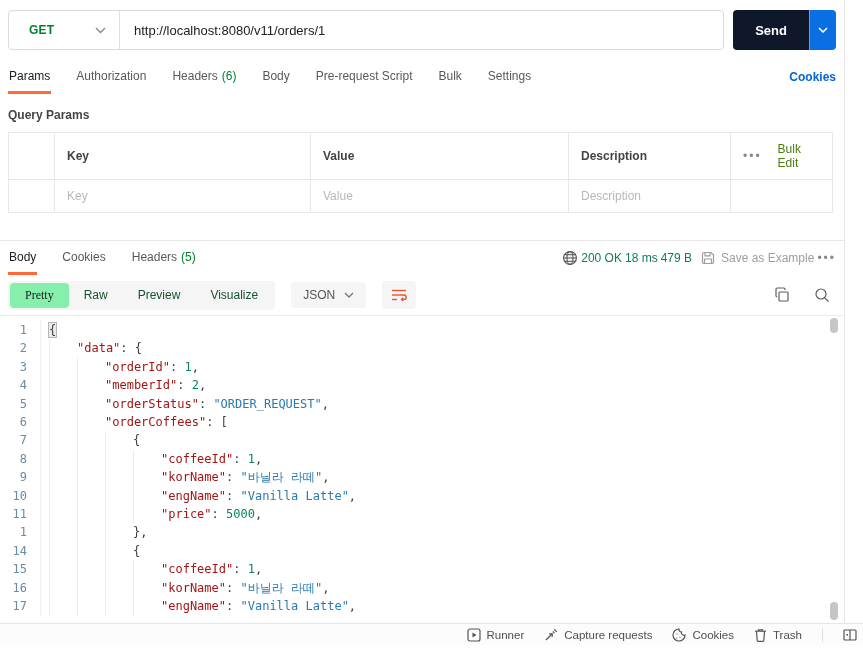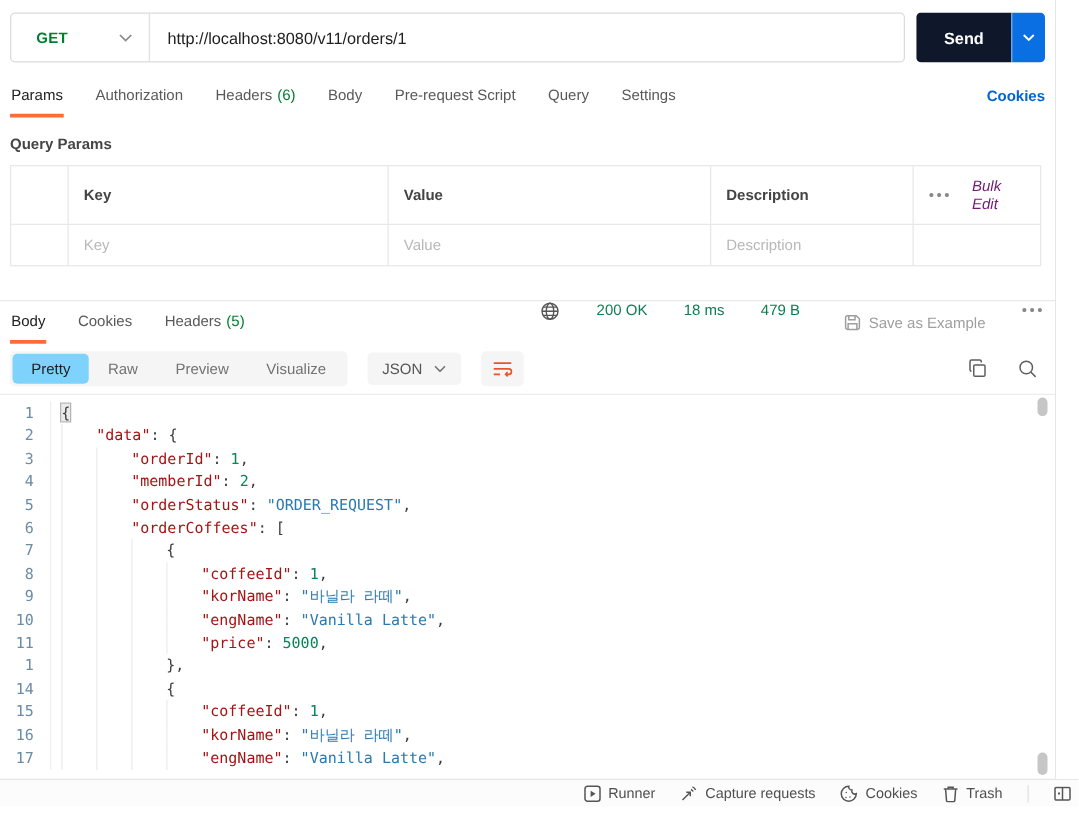--- a/index.html
+++ b/index.html
@@ -35,33 +35,33 @@
   .ptable { margin-left:8px; width:825px; border:1px solid #E8E8E8; font-size:12px; }
   .prow { display:grid; grid-template-columns:46px 256px 258px 162px 1fr; }
   .prow + .prow { border-top:1px solid #E8E8E8; }
   .pcell { padding:9px 12px; border-right:1px solid #E8E8E8; min-height:32px; display:flex; align-items:center; }
   .pcell:last-child { border-right:none; }
   .pcell.hdr { font-weight:bold; color:#444; }
   .pcell input { border:none; outline:none; width:100%; font-size:12px; font-family:"Liberation Sans",sans-serif; color:#212121; background:transparent; }
   .pcell input::placeholder { color:#B8B8B8; }
   .actions-cell { gap:16px; color:#666; }
   .dots { letter-spacing:2px; color:#888; font-size:12px; cursor:pointer; }
-  .bulk-edit { cursor:pointer; color:#701a75;font-style:italic; }
+  .bulk-edit { cursor:pointer; color:#4d7c0f; }
 
   
   .response { height:383px; display:flex; flex-direction:column; border-top:1px solid #E9E9E9; }
   .res-tabs { display:flex; align-items:stretch; height:34px; padding:0 8px; }
-  .res-meta { margin-left:auto; display:flex; gap:29px; font-size:12px; }
+  .res-meta { margin-left:auto; display:flex; align-items:center; gap:3px; font-size:12px; }
   .meta-green { color:#0F7C52; }
   .save-group { display:flex; align-items:center; gap:6px; color:#9E9E9E; margin-left:6px; cursor:pointer; }
 
   .view-bar { display:flex; align-items:center; height:30px; margin:5px 8px; }
   .seg { display:flex; background:#F5F5F5; border-radius:4px; padding:2px; }
-  .seg-item { font-size:12px; color:#737373; padding:5px 15px; border-radius:4px; cursor:pointer; }
-  .seg-item.active { background:#7dd3fc; color:#212121; }
+  .seg-item { font-size:12px; color:#14532d; padding:5px 15px; border-radius:4px; cursor:pointer; }
+  .seg-item.active { background:#86efac; color:#212121;font-family:Liberation Serif, serif; }
   .json-select { display:flex; align-items:center; gap:9px; background:#F5F5F5; border-radius:4px; padding:6px 12px; margin-left:16px; font-size:12px; color:#555; cursor:pointer; }
   .wrap-chip { background:#F5F5F5; border-radius:4px; width:34px; height:28px; display:flex; align-items:center; justify-content:center; margin-left:16px; cursor:pointer; }
   .view-right { margin-left:auto; display:flex; align-items:center; gap:24px; padding-right:6px; }
 
   
   .code-area { height:308px; border-top:1px solid #EDEDED; position:relative; overflow:hidden;
                font-family:"DejaVu Sans Mono", monospace; font-size:12px; padding-top:5px; }
   .code-line { display:flex; line-height:18.4px; white-space:pre; }
   .ln { width:40px; text-align:right; padding-right:13px; color:#6A8CA5; flex:none; user-select:none; }
   .lc { position:relative; border-left:1px solid #F0F0F0; flex:1; }
@@ -125,21 +125,21 @@
               <span>Headers</span>
               <span class="count">(6)</span>
             </div>
           <div class="tab">
               <span>Body</span>
             </div>
           <div class="tab">
               <span>Pre-request Script</span>
             </div>
           <div class="tab">
-              <span>Query</span>
+              <span>Bulk</span>
             </div>
           <div class="tab">
               <span>Settings</span>
             </div>
           <div class="cookies-link">Cookies</div>
         </div>
 
         <div class="qp-title">Query Params</div>
 
         <div class="ptable">

